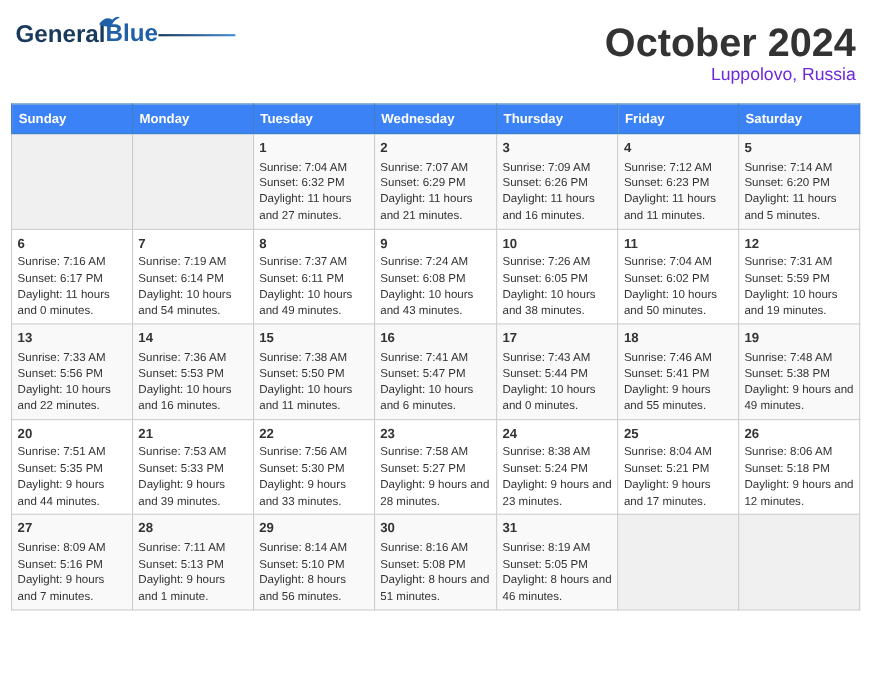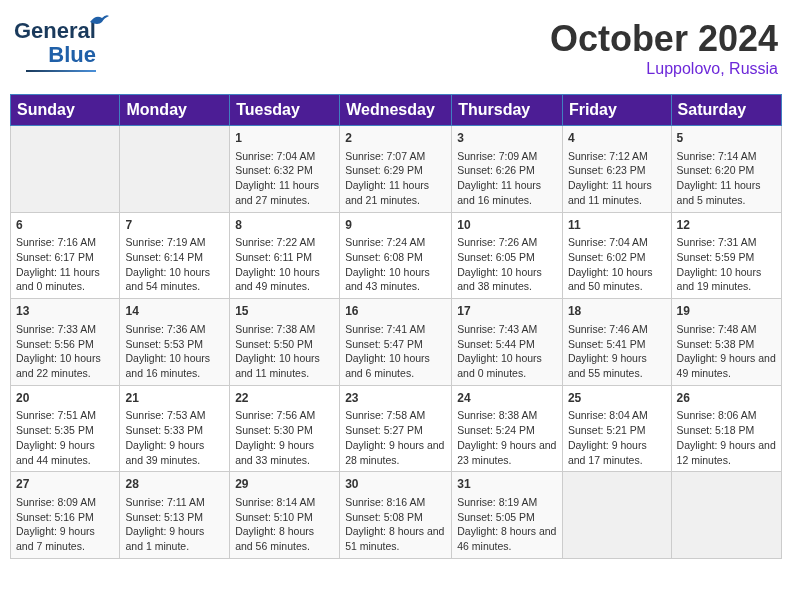--- a/index.html
+++ b/index.html
@@ -12,47 +12,46 @@
     }
     .header {
       display: flex;
       justify-content: space-between;
       align-items: flex-start;
       margin-bottom: 8px;
       padding: 8px 4px;
     }
     .logo {
       display: flex;
-      flex-direction: column;
-      align-items: flex-end;
+      align-items: center;
     }
     .title-block {
       text-align: right;
     }
     .title-block h1 {
       font-size: 36px;
       font-weight: bold;
       color: #333;
     }
     .title-block h2 {
       font-size: 16px;
       font-weight: normal;
       color: #6d28d9;
     }
     .calendar {
       width: 100%;
       border-collapse: collapse;
       font-size: 11px;
     }
     .calendar thead tr th {
-      background-color: #4c1d95;
+      background-color: #3b82f6;
       color: #fff;
       text-align: left;
       padding: 6px 6px;
-      font-size: 16px;
+      font-size: 12px;
       border: 1px solid #4080c0;
     }
     .calendar tbody tr td {
       border: 1px solid #ccc;
       vertical-align: top;
       padding: 4px 5px;
       width: 113px;
       min-height: 80px;
       background: #fff;
       color: #333;
@@ -84,21 +83,21 @@
       <div style="position:relative;">
         <span style="font-size:22px;font-weight:bold;color:#1a3a5c;">General</span>
         <span style="position:absolute;top:-6px;right:-14px;">
           <svg width="22" height="18" viewBox="0 0 22 18">
             <path d="M2 10 Q8 2 14 6 Q18 2 21 4 Q16 6 14 10 Q10 14 2 10Z" fill="#2060a8"></path>
           </svg>
         </span>
       </div>
     </div>
     <div style="display:flex;align-items:center;margin-top:-2px;">
-      <span style="font-size:22px;font-weight:bold;color:#2060a8;margin-left:16px;">Blue</span>
+      <span style="font-size:22px;font-weight:bold;color:#2060a8;margin-left:0;">Blue</span>
     </div>
     <div style="height:2px;width:70px;background:linear-gradient(to right,#1a3a5c,#4a90d9);margin-top:2px;"></div>
   </div>
   <div class="title-block">
     <h1>October 2024</h1>
     <h2>Luppolovo, Russia</h2>
   </div>
 </div>
 
 <table class="calendar">
@@ -156,21 +155,21 @@
           <div class="day-info">Daylight: 11 hours and 0 minutes.</div>
         </td>
         <td>
           <span class="day-number">7</span>
           <div class="day-info">Sunrise: 7:19 AM</div>
           <div class="day-info">Sunset: 6:14 PM</div>
           <div class="day-info">Daylight: 10 hours and 54 minutes.</div>
         </td>
         <td>
           <span class="day-number">8</span>
-          <div class="day-info">Sunrise: 7:22 AM</div>
+          <div class="day-info">Sunrise: 7:37 AM</div>
           <div class="day-info">Sunset: 6:11 PM</div>
           <div class="day-info">Daylight: 10 hours and 49 minutes.</div>
         </td>
         <td>
           <span class="day-number">9</span>
           <div class="day-info">Sunrise: 7:24 AM</div>
           <div class="day-info">Sunset: 6:08 PM</div>
           <div class="day-info">Daylight: 10 hours and 43 minutes.</div>
         </td>
         <td>

